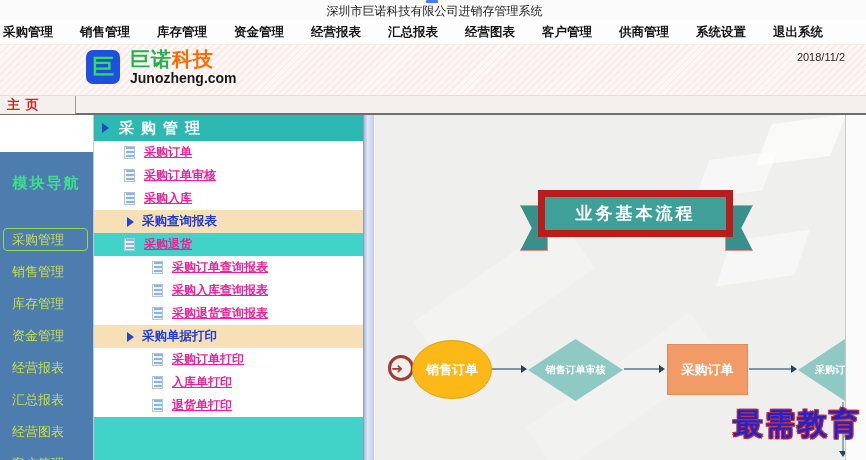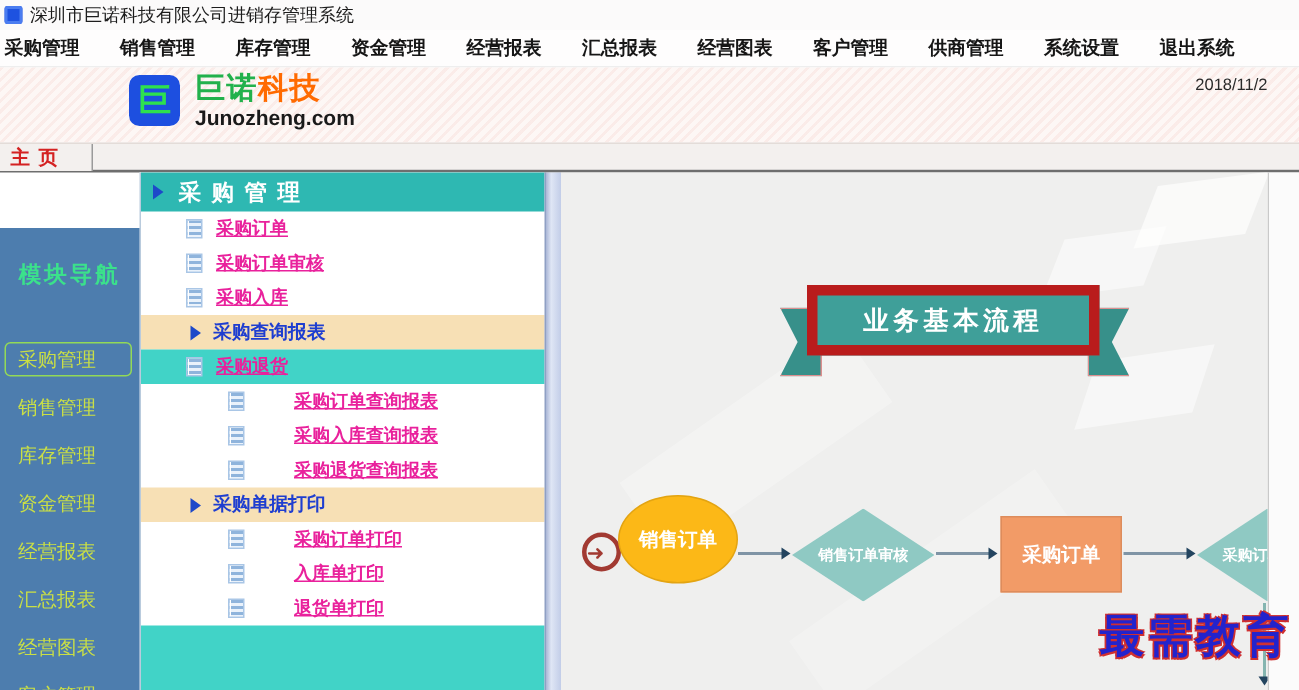--- a/index.html
+++ b/index.html
@@ -1,21 +1,21 @@
 <!DOCTYPE html>
 <html><head>
 <meta charset="utf-8">
 <style>
   * { margin:0; padding:0; box-sizing:border-box; }
   html,body { width:866px; height:460px; overflow:hidden;
     font-family:"Liberation Sans","DejaVu Sans",sans-serif; background:#fff; }
   .window { position:relative; width:866px; height:460px; }
 
   
-  .titlebar { height:20px; background:#fbfafa; display:flex; align-items:center; padding-left:3px; }
+  .titlebar { height:20px; background:#fbfafa; display:flex; align-items:center; padding-left:3px;flex-direction:column; }
   .app-icon { width:12px; height:12px; background:#1e52e0; border-radius:2px; margin-right:5px;
     box-shadow:inset 0 0 0 2px #4a7cf0; }
   .win-title { font-size:12px; color:#1c1c1c; }
 
   
   .menubar { height:25px; background:#fefdfd; display:flex; align-items:center; gap:27px;
     padding-left:3px; border-bottom:1px solid #eee; }
   .menu-item { font-size:12.5px; font-weight:600; color:#161616; white-space:nowrap; cursor:default; }
 
   
@@ -26,21 +26,21 @@
   .logo-sq { width:34px; height:34px; background:#1d4fe0; border-radius:7px; display:flex;
     align-items:center; justify-content:center; color:#2ee04e; font-size:22px; font-weight:bold; }
   .brand-text { margin-left:10px; line-height:1; }
   .brand-line { font-size:20px; font-weight:bold; letter-spacing:1px; }
   .brand-p1 { color:#22b14c; } .brand-p2 { color:#ff6a00; }
   .brand-domain { font-size:14px; font-weight:bold; color:#1a1a1a; margin-top:2px; }
   .date-text { position:absolute; right:21px; top:6px; font-size:11px; color:#2a2a2a; white-space:nowrap; }
 
   
   .tab-strip { position:relative; height:18px; background:#f3f0ee; border-top:1px solid #e3dcd8; }
-  .tab-home { position:absolute; left:0; top:0; height:18px; width:62px; padding-left:7px;
+  .tab-home { position:absolute; left:0; top:0; height:18px; width:76px; padding-left:7px;
     display:flex; align-items:center; color:#d42222; font-size:13px; font-weight:bold;
     border-right:1px solid #9a9a9a; background:#f3f0ee; letter-spacing:1px; }
 
   
   .workspace { display:flex; height:347px; border-top:2px solid #6e6e6e; }
 
   
   .sidebar { position:relative; width:93px; background:#4d7dae; flex:none;margin-top:37px; }
   .sidebar-title { position:absolute; top:22px; left:0; width:100%; text-align:center;
     color:#3be18b; font-size:15px; font-weight:bold; letter-spacing:2px; }
@@ -54,21 +54,21 @@
   .tree { width:270px; flex:none; background:#fff; border-left:1px solid #b9cbdd;
     display:flex; flex-direction:column; }
   .tree-header { height:26px; flex:none; background:#2eb8b2; display:flex; align-items:center;
     padding-left:8px; }
   .tri-right { width:0; height:0; border-top:5px solid transparent; border-bottom:5px solid transparent;
     border-left:7px solid #1d49c9; margin-right:10px; flex:none; }
   .tree-header-label { color:#fff; font-size:15px; font-weight:bold; letter-spacing:7px;
     font-family:"DejaVu Serif","Liberation Serif",serif; }
   .t-row { height:23px; flex:none; display:flex; align-items:center; cursor:pointer; }
   .t-link { padding-left:30px; }
-  .t-sublink { padding-left:58px;gap:24px; }
+  .t-sublink { padding-left:58px; }
   .t-link.selected { background:#41d3c7; }
   .t-group { background:#f7e0b5; padding-left:33px; }
   .doc-icon { width:11px; height:13px; flex:none; margin-right:9px; border:1px solid #a9c6e6;
     background:repeating-linear-gradient(180deg,#8fb4dc 0 2px,#eaf2fb 2px 4px);
     box-shadow:inset 1px 0 0 #fff; }
   .t-label { font-size:12px; font-weight:bold; color:#e9219c; text-decoration:underline; white-space:nowrap; }
   .t-group .tri-right { border-left-color:#1d49c9; margin-right:8px; }
   .t-group-label { font-size:12.5px; font-weight:bold; color:#1f3ed0; }
   .tree-fill { flex:1; background:#41d3c7; }
 
@@ -89,21 +89,21 @@
   .banner-band { position:absolute; left:164px; top:75px; width:195px; height:47px;
     background:#3f9f99; border:7px solid #b91c1c; z-index:3; display:flex; align-items:center;
     justify-content:center; color:#fff; font-size:17px; font-weight:bold; letter-spacing:3px; }
   .banner-tail { position:absolute; top:90px; width:28px; height:46px; background:#37908a;
     border:1px solid #dc8f8f; z-index:2; }
   .tail-left  { left:146px; clip-path:polygon(0 0,100% 0,100% 100%,0 100%,42% 50%); }
   .tail-right { left:351px; clip-path:polygon(0 0,100% 0,58% 50%,100% 100%,0 100%); }
   .start-icon { position:absolute; left:14px; top:240px; width:26px; height:26px; border-radius:50%;
     border:3px solid #a23a32; z-index:4; display:flex; align-items:center; justify-content:center; }
   .start-icon span { color:#a23a32; font-size:14px; font-weight:bold; margin-left:-8px; }
-  .node-ellipse { position:absolute; left:38px; top:215px; width:80px; height:59px; border-radius:50%;
+  .node-ellipse { position:absolute; left:38px; top:225px; width:80px; height:59px; border-radius:50%;
     background:#fcb817; border:1px solid #e3a412; z-index:4; display:flex; align-items:center;
     justify-content:center; color:#fff; font-size:13px; font-weight:bold; }
   .node-diamond { position:absolute; background:#8fc9c3; z-index:4; display:flex; align-items:center;
     justify-content:center; color:#fff; font-size:10px; font-weight:bold;
     clip-path:polygon(50% 0,100% 50%,50% 100%,0 50%); }
   .dia1 { left:154px; top:224px; width:95px; height:62px; }
   .dia2 { left:424px; top:224px; width:94px; height:62px; }
   .node-rect { position:absolute; left:293px; top:229px; width:81px; height:51px; background:#f29b67;
     border:1px solid #dd8c5c; z-index:4; display:flex; align-items:center; justify-content:center;
     color:#fff; font-size:13px; font-weight:bold; }

